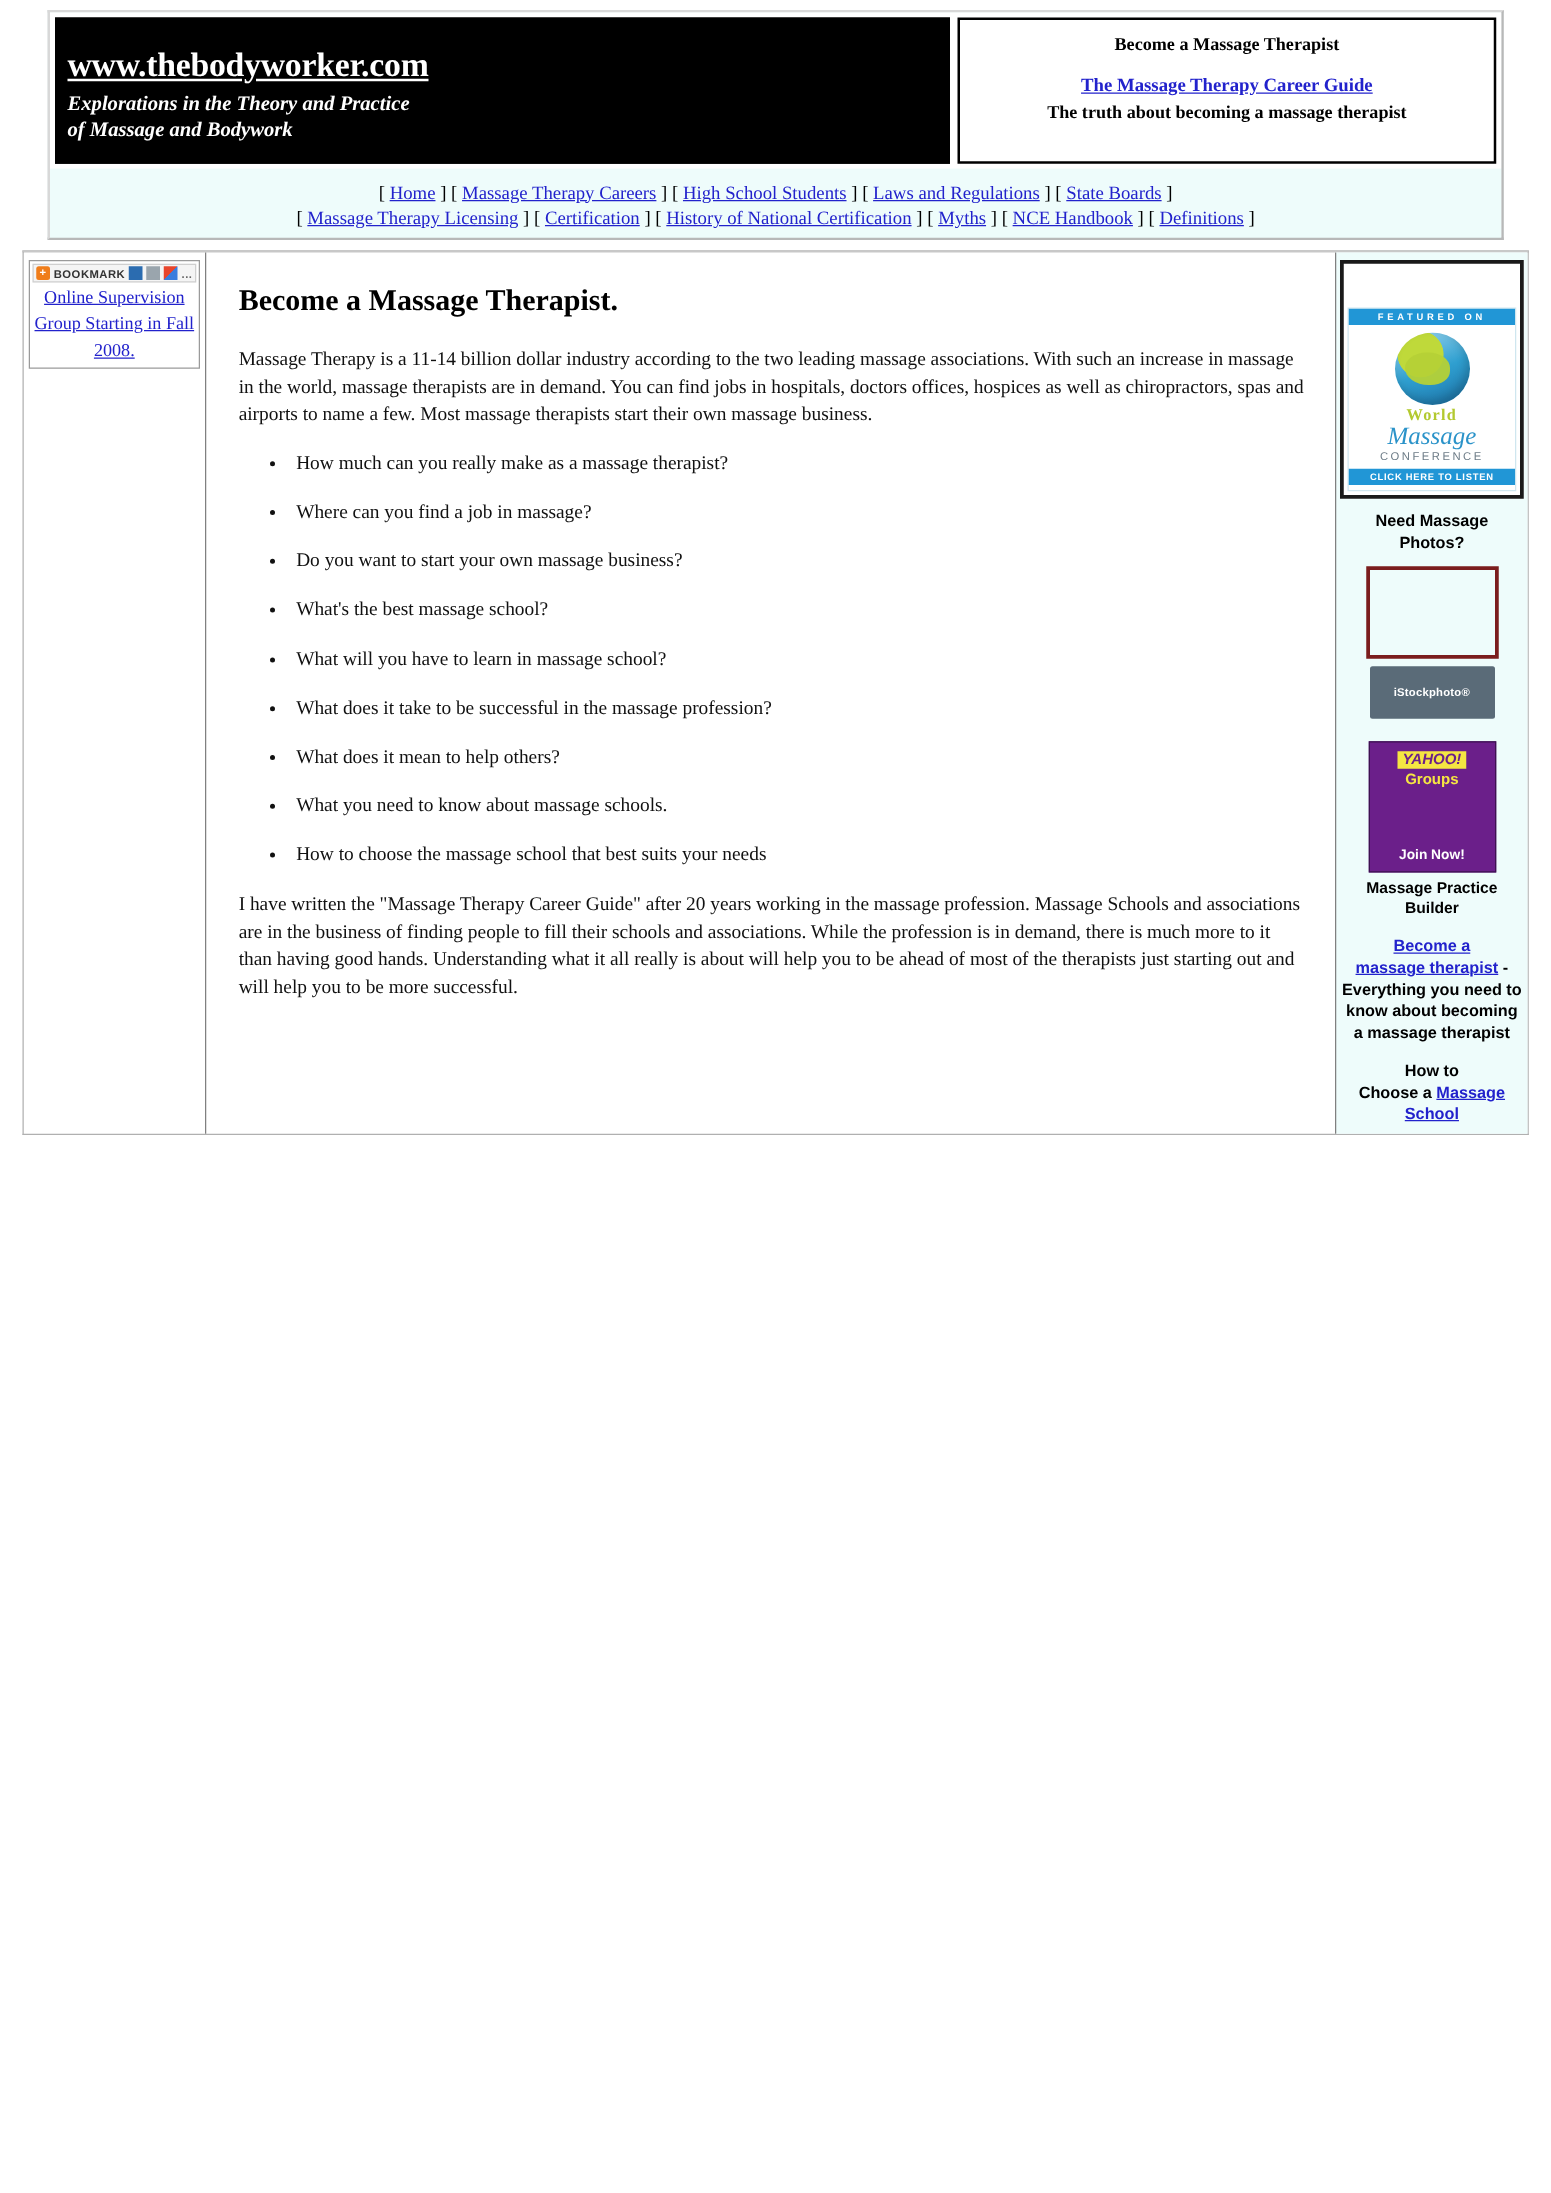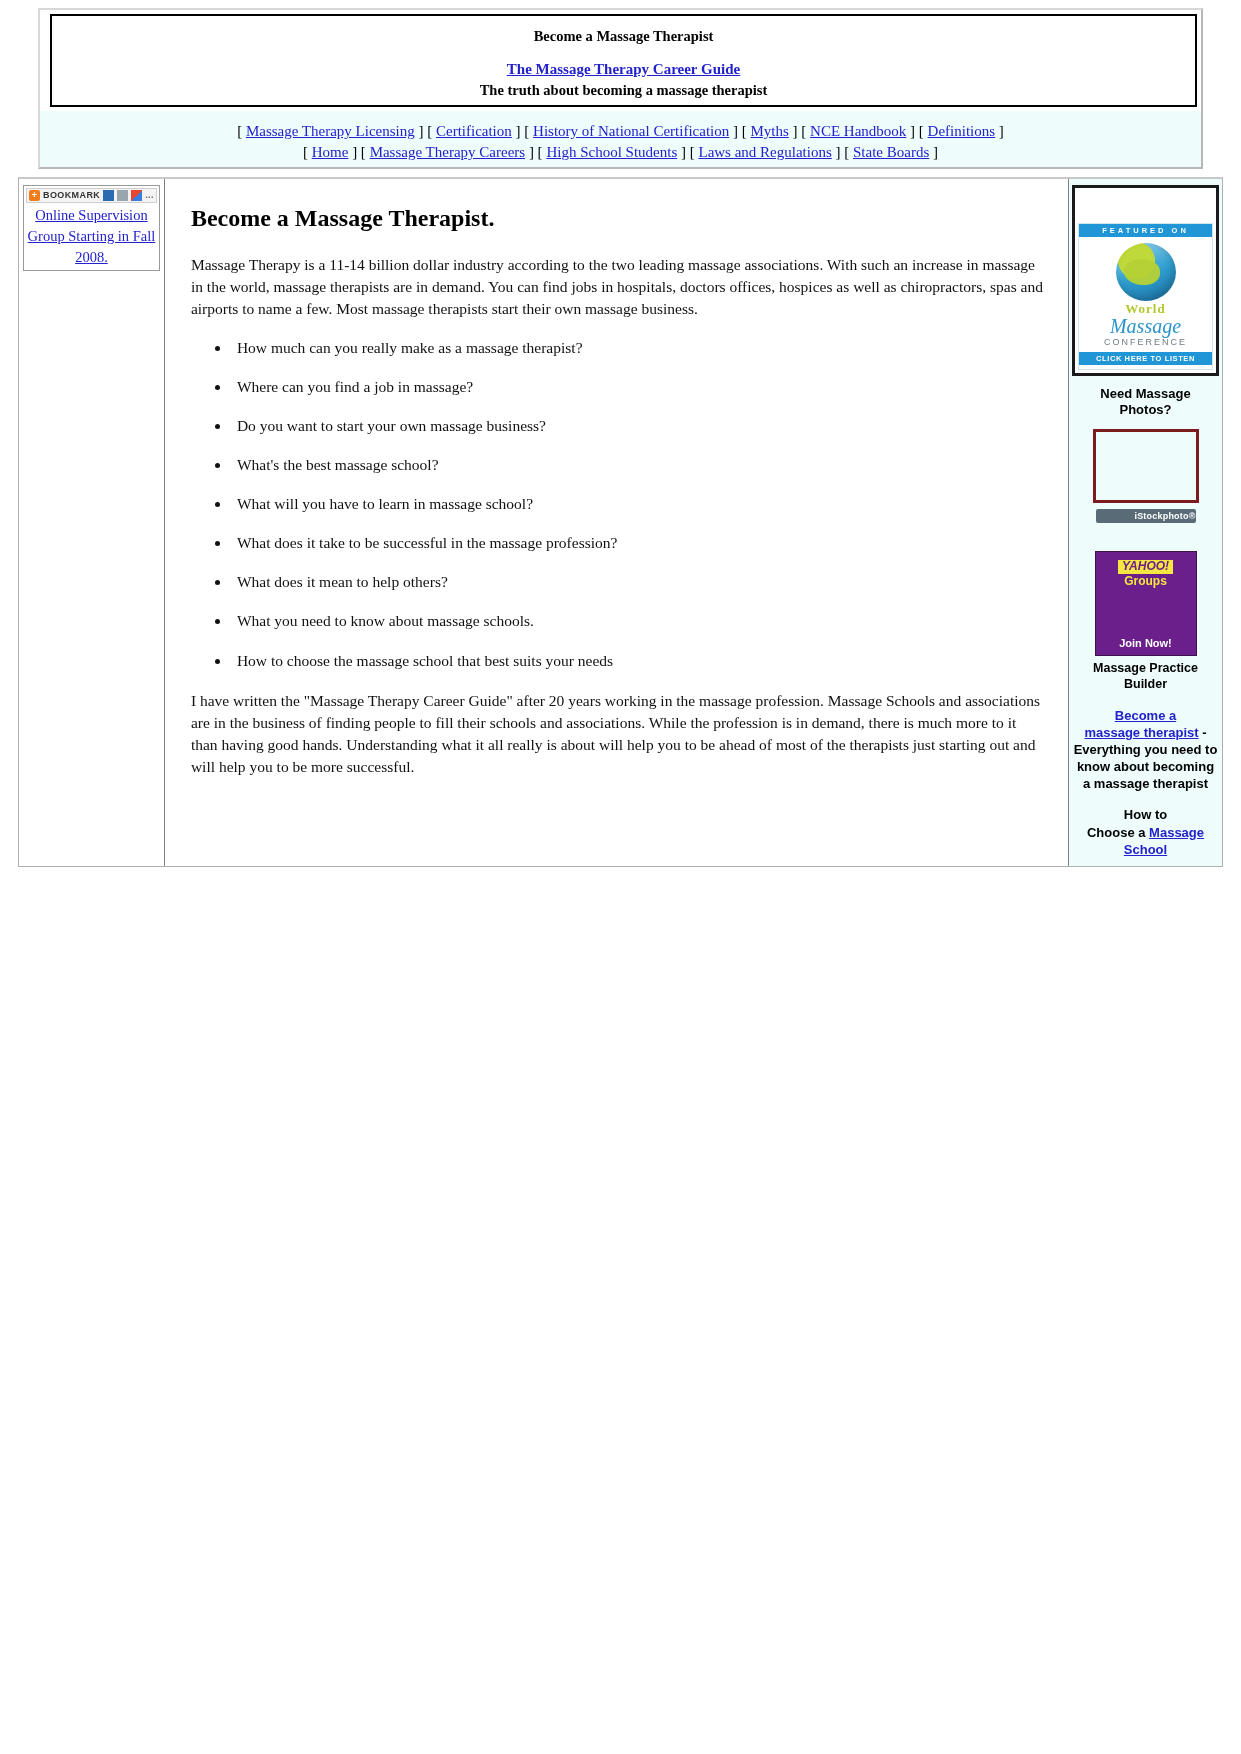--- a/index.html
+++ b/index.html
@@ -289,29 +289,28 @@
   }
   .photo-box {
     width: 100px;
     height: 68px;
     margin: 0 auto;
     border: 3px solid #7b1d1d;
     background: #eefcfb;
   }
   .istock {
     width: 100px;
-    margin: 6px auto 28px auto;
+    margin: 6px auto 18px auto;
     background: #5a6b78;
     color: #ffffff;
     font-size: 9px;
     font-weight: bold;
-    padding: 2px 0;
+    padding: 16px 0;
     border-radius: 2px;
     letter-spacing: .2px;
-    text-align: right;
   }
   .yahoo-ad {
     width: 100px;
     margin: 0 auto;
     background: #6b1f8a;
     border: 1px solid #3d1150;
     padding: 4px 0 5px 0;
   }
   .yahoo-logo {
     background: #f5e642;
@@ -355,46 +354,51 @@
   }
   .side-gap { height: 14px; }
 </style>
 </head>
 <body>
 
 <div class="header-frame">
 
   <div class="header-top">
 
+    <div class="brand-box">
+      <div class="brand-title">www.thebodyworker.com</div>
+      <div class="brand-sub">Explorations in the Theory and Practice</div>
+      <div class="brand-sub">of Massage and Bodywork</div>
+    </div>
 
     <div class="promo-box">
       <div class="promo-line1">Become a Massage Therapist</div>
       <a href="#" class="promo-link">The Massage Therapy Career Guide</a>
       <div class="promo-line3">The truth about becoming a massage therapist</div>
     </div>
 
   </div>
 
   <div class="nav-wrap">
+
+    <div class="nav-row">
+      [&nbsp;<a href="#">Home</a>&nbsp;]
+      [&nbsp;<a href="#">Massage Therapy Careers</a>&nbsp;]
+      [&nbsp;<a href="#">High School Students</a>&nbsp;]
+      [&nbsp;<a href="#">Laws and Regulations</a>&nbsp;]
+      [&nbsp;<a href="#">State Boards</a>&nbsp;]
+    </div>
 
     <div class="nav-row">
       [&nbsp;<a href="#">Massage Therapy Licensing</a>&nbsp;]
       [&nbsp;<a href="#">Certification</a>&nbsp;]
       [&nbsp;<a href="#">History of  National Certification</a>&nbsp;]
       [&nbsp;<a href="#">Myths</a>&nbsp;]
       [&nbsp;<a href="#">NCE Handbook</a>&nbsp;]
       [&nbsp;<a href="#">Definitions</a>&nbsp;]
-    </div>
-
-    <div class="nav-row">
-      [&nbsp;<a href="#">Home</a>&nbsp;]
-      [&nbsp;<a href="#">Massage Therapy Careers</a>&nbsp;]
-      [&nbsp;<a href="#">High School Students</a>&nbsp;]
-      [&nbsp;<a href="#">Laws and Regulations</a>&nbsp;]
-      [&nbsp;<a href="#">State Boards</a>&nbsp;]
     </div>
 
 
   </div>
 </div>
 
 <div class="body-frame">
 
   <div class="col-left">
     <div class="bookmark-box">

